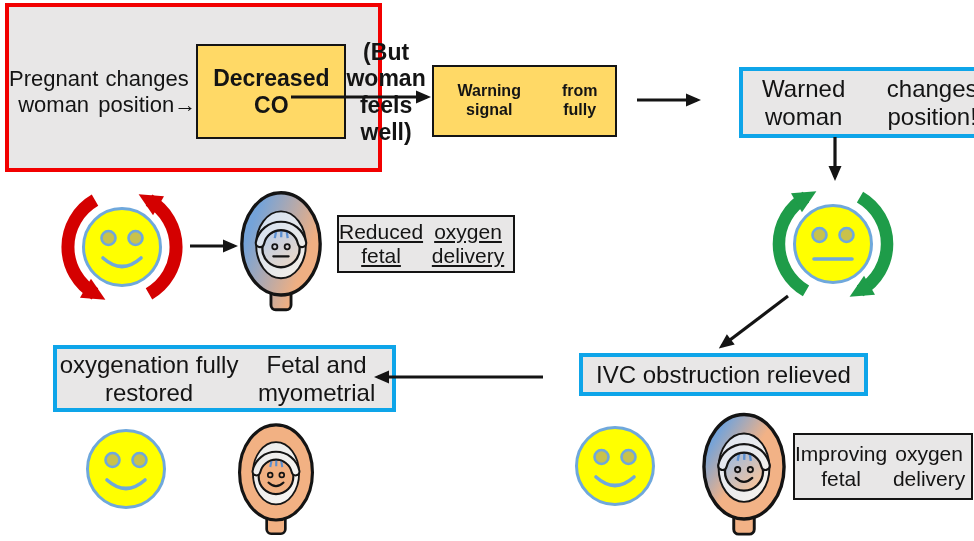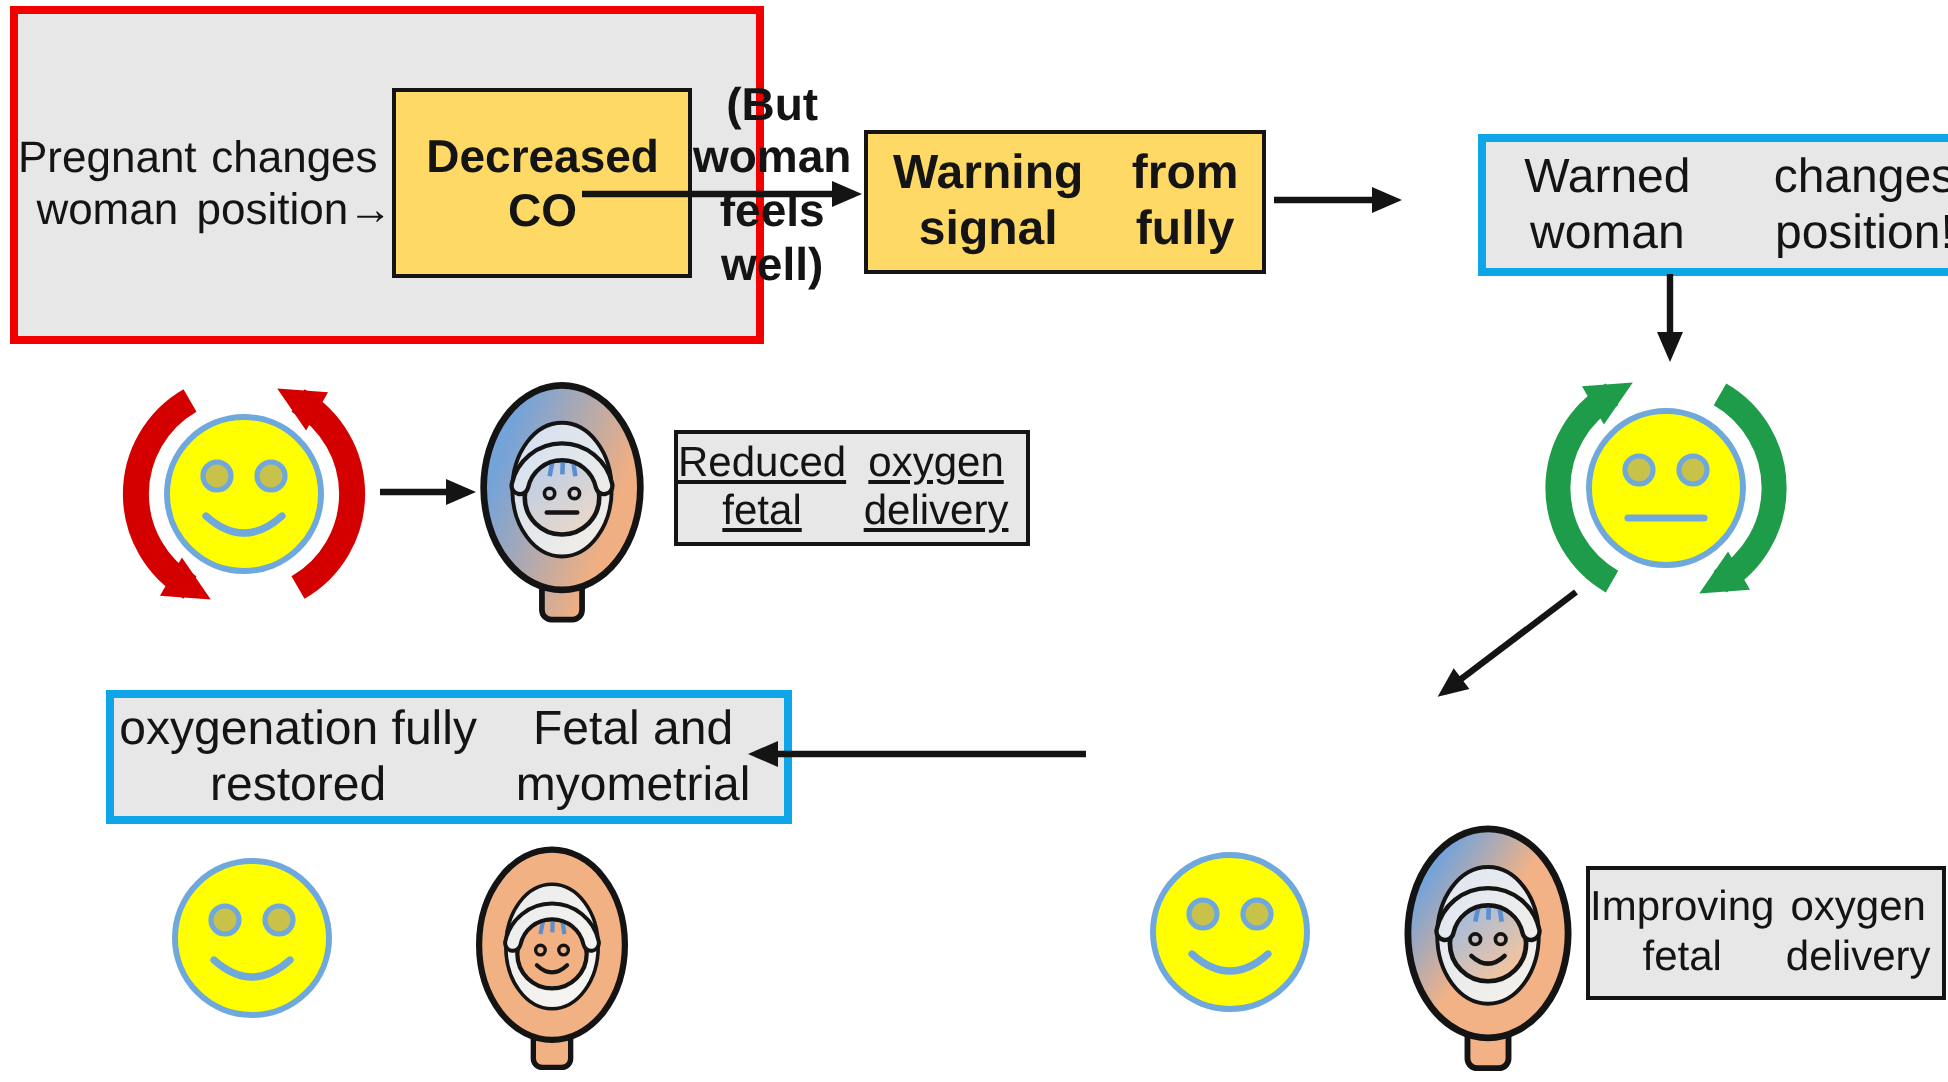--- a/index.html
+++ b/index.html
@@ -14,21 +14,21 @@
   .green-border { border:4px solid #0ea5e9;margin-left:36px; }
   .red-border   { border:4px solid #F20000; }
   .black-border { border:2.5px solid #141414; }
 
   .initial-box { left:5px; top:3px; width:377px; height:169px; justify-content:flex-start;
                  padding-top:9px; font-size:22px; }
   .chip { display:inline-block; background:#FFD966; border:2.5px solid #141414;
           font-weight:bold; font-size:23px; padding:19px 15px; margin:8px 0 9px 0; }
   .note { font-weight:bold; font-size:23px; }
 
-  .warning-box   { left:432px; top:65px;  width:201px; height:72px; font-size:24px; font-weight:bold; }
+  .warning-box   { left:432px; top:65px;  width:185px; height:72px; font-size:16px; font-weight:bold; }
   .warned-box    { left:703px; top:67px;  width:265px; height:71px; font-size:24px; }
   .reduced-box   { left:337px; top:215px; width:178px; height:58px; font-size:21px;text-decoration:underline; }
   .ivc-box       { left:543px; top:353px; width:289px; height:43px; font-size:24px; }
   .restored-box  { left:17px;  top:345px; width:343px; height:67px; font-size:24px; }
   .improving-box { left:793px; top:433px; width:180px; height:67px; font-size:21px; }
 
   svg.abs { position:absolute; display:block; }
   .arrow  { z-index:6; }
   .icon   { z-index:2; }
 </style>
@@ -66,20 +66,23 @@
   <div class="box gray green-border warned-box">
     <div>Warned woman</div>
     <div>changes position!</div>
   </div>
 
   <div class="box gray black-border reduced-box">
     <div>Reduced fetal</div>
     <div>oxygen delivery</div>
   </div>
 
+  <div class="box gray green-border ivc-box">
+    <div>IVC obstruction relieved</div>
+  </div>
 
   <div class="box gray green-border restored-box">
     <div>oxygenation fully restored</div>
     <div>Fetal and myometrial</div>
   </div>
 
   <div class="box gray black-border improving-box">
     <div>Improving fetal</div>
     <div>oxygen delivery</div>
   </div>

